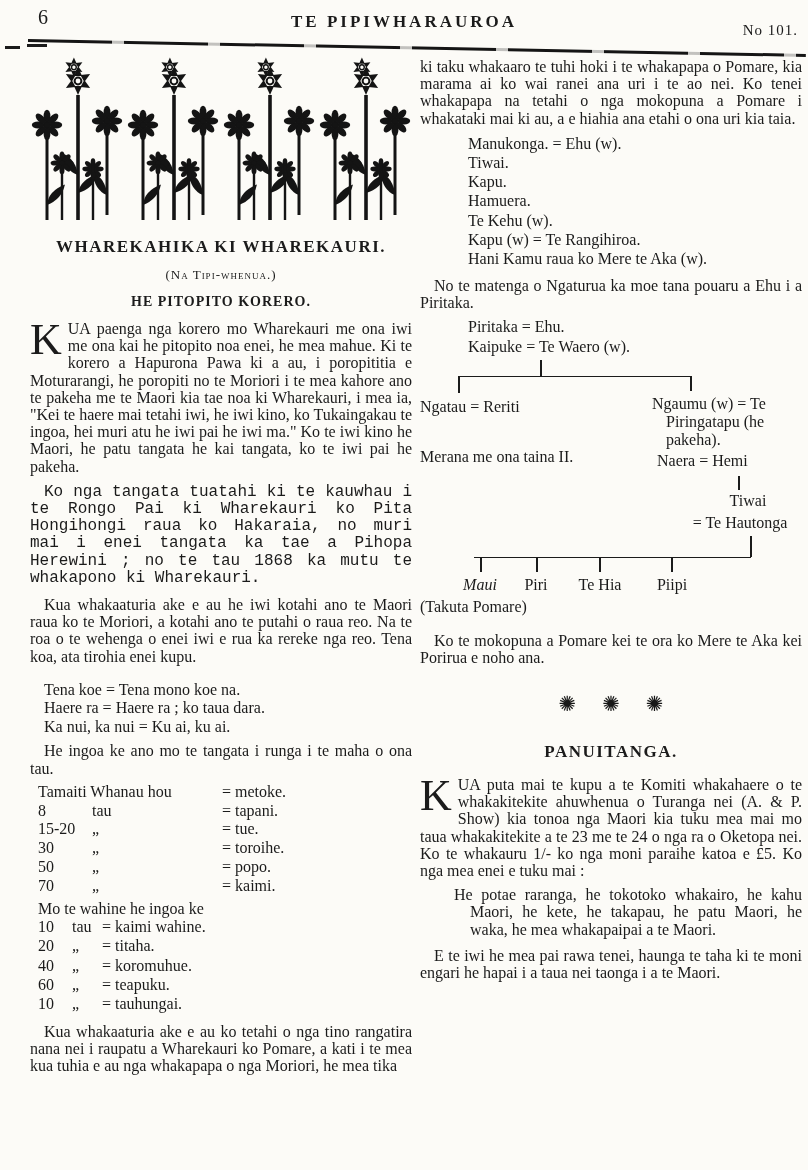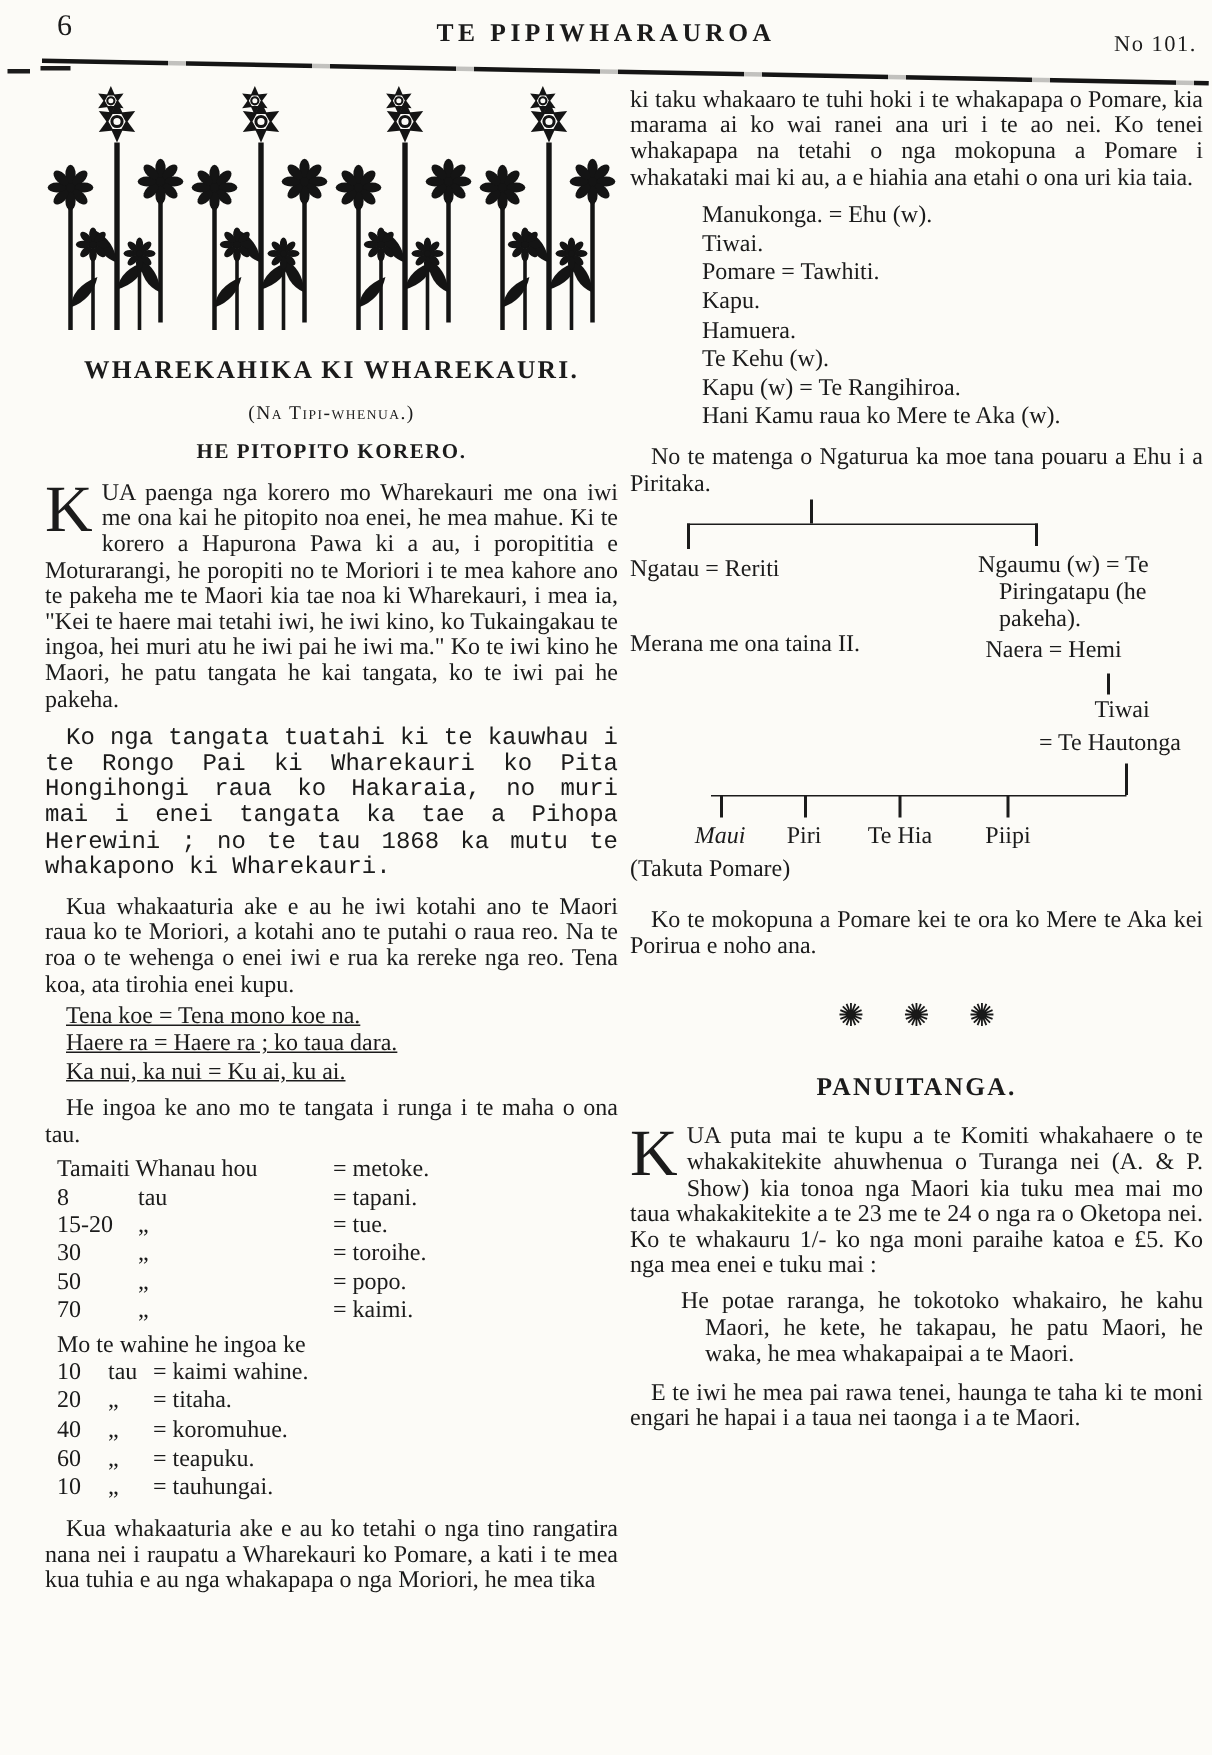--- a/index.html
+++ b/index.html
@@ -106,21 +106,21 @@
 
     <div class="title">WHAREKAHIKA KI WHAREKAURI.</div>
     <div class="byline">(Na Tipi-whenua.)</div>
     <div class="secthead">HE PITOPITO KORERO.</div>
 
     <p style="margin-top:10px;"><span class="dropcap">K</span><span>UA paenga nga korero mo Wharekauri me ona iwi me ona kai he pitopito noa enei, he mea mahue.  Ki te korero a Hapurona Pawa ki a au, i poropititia e Moturarangi, he poropiti no te Moriori i te mea kahore ano te pakeha me te Maori kia tae noa ki Wharekauri, i mea ia, "Kei te haere mai tetahi iwi, he iwi kino, ko Tukaingakau te ingoa, hei muri atu he iwi pai he iwi ma." Ko te iwi kino he Maori, he patu tangata he kai tangata, ko te iwi pai he pakeha.</span></p>
 
     <p class="indent" style="margin-top:9px;font-family:Liberation Mono, monospace;">Ko nga tangata tuatahi ki te kauwhau i te Rongo Pai ki Wharekauri ko Pita Hongihongi raua ko Hakaraia, no muri mai i enei tangata ka tae a Pihopa Herewini ; no te tau 1868 ka mutu te whakapono ki Wharekauri.</p>
     <p class="indent" style="margin-top:9px;">Kua whakaaturia ake e au he iwi kotahi ano te Maori raua ko te Moriori, a kotahi ano te putahi o raua reo.  Na te roa o te wehenga o enei iwi e rua ka rereke nga reo.  Tena koa, ata tirohia enei kupu.</p>
 
-    <div class="gloss" style="margin-top:4px;text-decoration:underline;">
+    <div class="gloss" style="margin-top:16px;">
       <p class="noj indent">Tena koe = Tena mono koe na.</p>
       <p class="noj indent">Haere ra = Haere ra ; ko taua dara.</p>
       <p class="noj indent">Ka nui, ka nui = Ku ai, ku ai.</p>
     </div>
 
     <p class="indent" style="margin-top:6px;">He ingoa ke ano mo te tangata i runga i te maha o ona tau.</p>
 
     <div style="margin-top:6px;">
       <div class="trow">
         <span class="c1w">Tamaiti Whanau hou</span>
@@ -187,30 +187,33 @@
     <p class="indent" style="margin-top:9px;">Kua whakaaturia ake e au ko tetahi o nga tino rangatira nana nei i raupatu a Wharekauri ko Pomare, a kati i te mea kua tuhia e au nga whakapapa o nga Moriori, he mea tika</p>
   </div>
 
   <div class="col-right">
 
     <p>ki taku whakaaro te tuhi hoki i te whakapapa o Pomare, kia marama ai ko wai ranei ana uri i te ao nei.  Ko tenei whakapapa na tetahi o nga mokopuna a Pomare i whakataki mai ki au, a e hiahia ana etahi o ona uri kia taia.</p>
 
     <div class="gene" style="margin-top:7px;">
       <div>Manukonga. = Ehu (w).</div>
       <div>Tiwai.</div>
-      <div>Pomare = Tawhiti.</div>
       <div>Kapu.</div>
       <div>Hamuera.</div>
       <div>Te Kehu (w).</div>
       <div>Kapu (w) = Te Rangihiroa.</div>
       <div>Hani Kamu raua ko Mere te Aka (w).</div>
     </div>
 
     <p class="indent" style="margin-top:9px;">No te matenga o Ngaturua ka moe tana pouaru a Ehu i a Piritaka.</p>
 
+    <div class="couples" style="margin-top:5px;">
+      <div>Piritaka = Ehu.</div>
+      <div>Kaipuke = Te Waero (w).</div>
+    </div>
 
     <div class="tree" style="height:116px;margin-top:2px;">
       <div class="vline" style="left:120px;top:0;height:16px;"></div>
       <div class="hline" style="left:38px;top:16px;width:234px;"></div>
       <div class="vline" style="left:38px;top:16px;height:17px;"></div>
       <div class="vline" style="left:270px;top:16px;height:15px;"></div>
       <div class="tlabel" style="left:0;top:38px;">Ngatau = Reriti</div>
       <div class="tblock" style="left:232px;top:35px;width:152px;">Ngaumu (w) = Te Piringatapu (he pakeha).</div>
       <div class="tlabel" style="left:0;top:88px;">Merana me ona taina II.</div>
       <div class="tlabel" style="left:237px;top:92px;">Naera = Hemi</div>

